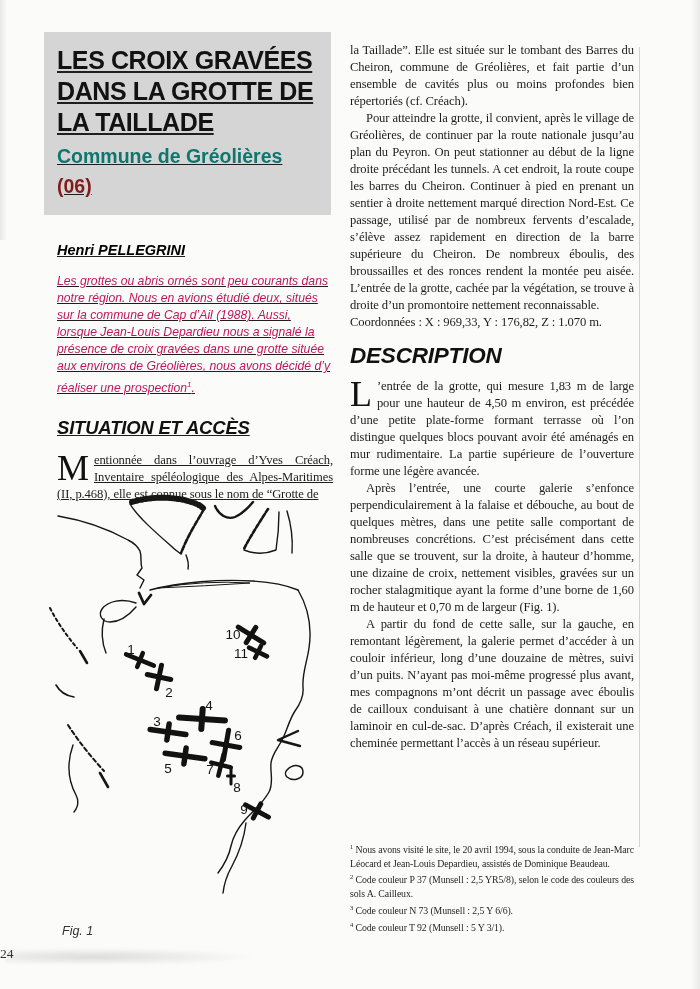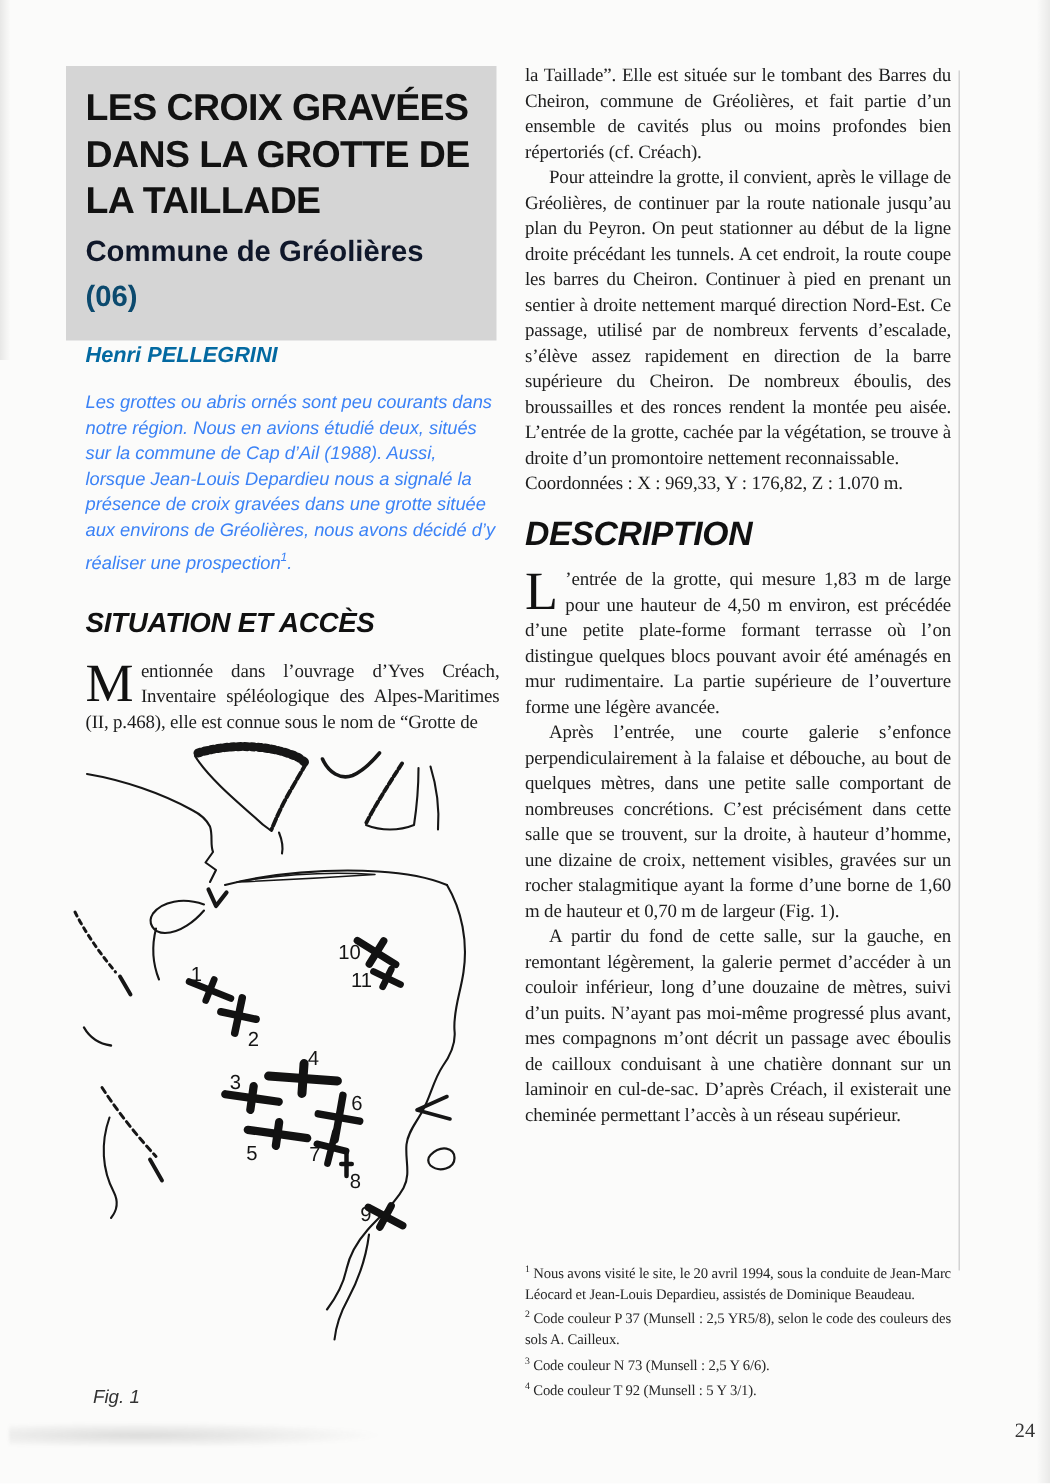--- a/index.html
+++ b/index.html
@@ -13,27 +13,27 @@
     background:#c6c6c6; opacity:.75; }
   .scan-edge-right { position:absolute; right:0; top:0; width:9px; height:100%;
     background:linear-gradient(to right, rgba(0,0,0,0), rgba(0,0,0,.07)); }
   .scan-edge-left { position:absolute; left:0; top:0; width:7px; height:240px;
     background:linear-gradient(to right, rgba(0,0,0,.08), rgba(0,0,0,0)); }
   .scan-smudge { position:absolute; left:6px; top:948px; width:250px; height:16px;
     background:radial-gradient(ellipse at 35% 55%, rgba(60,60,60,.16), rgba(60,60,60,0) 70%);
     filter:blur(1px); }
 
   
-  .col-left { position:absolute; left:44px; top:44px; width:289px; }
+  .col-left { position:absolute; left:44px; top:32px; width:289px;text-decoration:underline; }
   .title-box { background:#d5d5d5; padding:13px 10px 15px 13px; box-sizing:border-box; width:287px; }
   .title-line { font:bold 25px/31px "Liberation Sans", sans-serif; color:#121212; letter-spacing:-.4px; }
-  .subtitle-line { font:bold 19.5px/27px "Liberation Sans", sans-serif; color:#0f172a; margin-top:5px; }
-  .subtitle-dept { font:bold 19.5px/27px "Liberation Sans", sans-serif; color:#0c4a6e; margin-top:3px; }
-  .author { font:italic bold 14.5px "Liberation Sans", sans-serif; color:#0369a1; margin:2px 0 0 13px; }
-  .abstract { font:italic 12.2px/17.1px "Liberation Sans", sans-serif; color:#3b82f6;
+  .subtitle-line { font:bold 19.5px/27px "Liberation Sans", sans-serif; color:#0f766e; margin-top:5px; }
+  .subtitle-dept { font:bold 19.5px/27px "Liberation Sans", sans-serif; color:#7f1d1d; margin-top:3px; }
+  .author { font:italic bold 14.5px "Liberation Sans", sans-serif; color:#000000; margin:27px 0 0 13px; }
+  .abstract { font:italic 12.2px/17.1px "Liberation Sans", sans-serif; color:#be185d;
     margin:15px 0 0 13px; width:276px; }
   .abstract sup { font-size:8px; }
   h2 { margin:0; }
   .h-situation { font:italic bold 18.5px "Liberation Sans", sans-serif; color:#111;
     margin:20px 0 0 13px; letter-spacing:-.2px; }
   .h-description { font:italic bold 22.5px "Liberation Sans", sans-serif; color:#111;
     margin:12px 0 9px 0; letter-spacing:-.2px; }
   .body { font:12.6px/17px "Liberation Serif", serif; letter-spacing:-.1px;
     text-align:justify; color:#1d1d1d; margin:0; hyphens:auto; -webkit-hyphens:auto; }
   .col-left .body { margin:13px 0 0 13px; width:276px; }
@@ -51,21 +51,21 @@
   
   .col-right { position:absolute; left:350px; top:42px; width:284px; height:910px; }
   .col-right .body { width:284px; }
 
   
   .footnotes { position:absolute; left:0; top:798px; width:284px; }
   .fn { font:9.8px/13.6px "Liberation Serif", serif; letter-spacing:-.1px; color:#262626;
     text-align:justify; }
   .fn sup { font-size:6.5px; }
 
-  .page-number { position:absolute; left:0; top:946px; width:690px; text-align:right;
+  .page-number { position:absolute; left:0; top:946px; width:690px; text-align:left;
     font:13.5px "Liberation Serif", serif; color:#333; }
 </style>
 </head>
 <body>
 
 <div class="page">
 
   <div class="scan-vline"></div>
   <div class="scan-edge-right"></div>
   <div class="scan-edge-left"></div>

